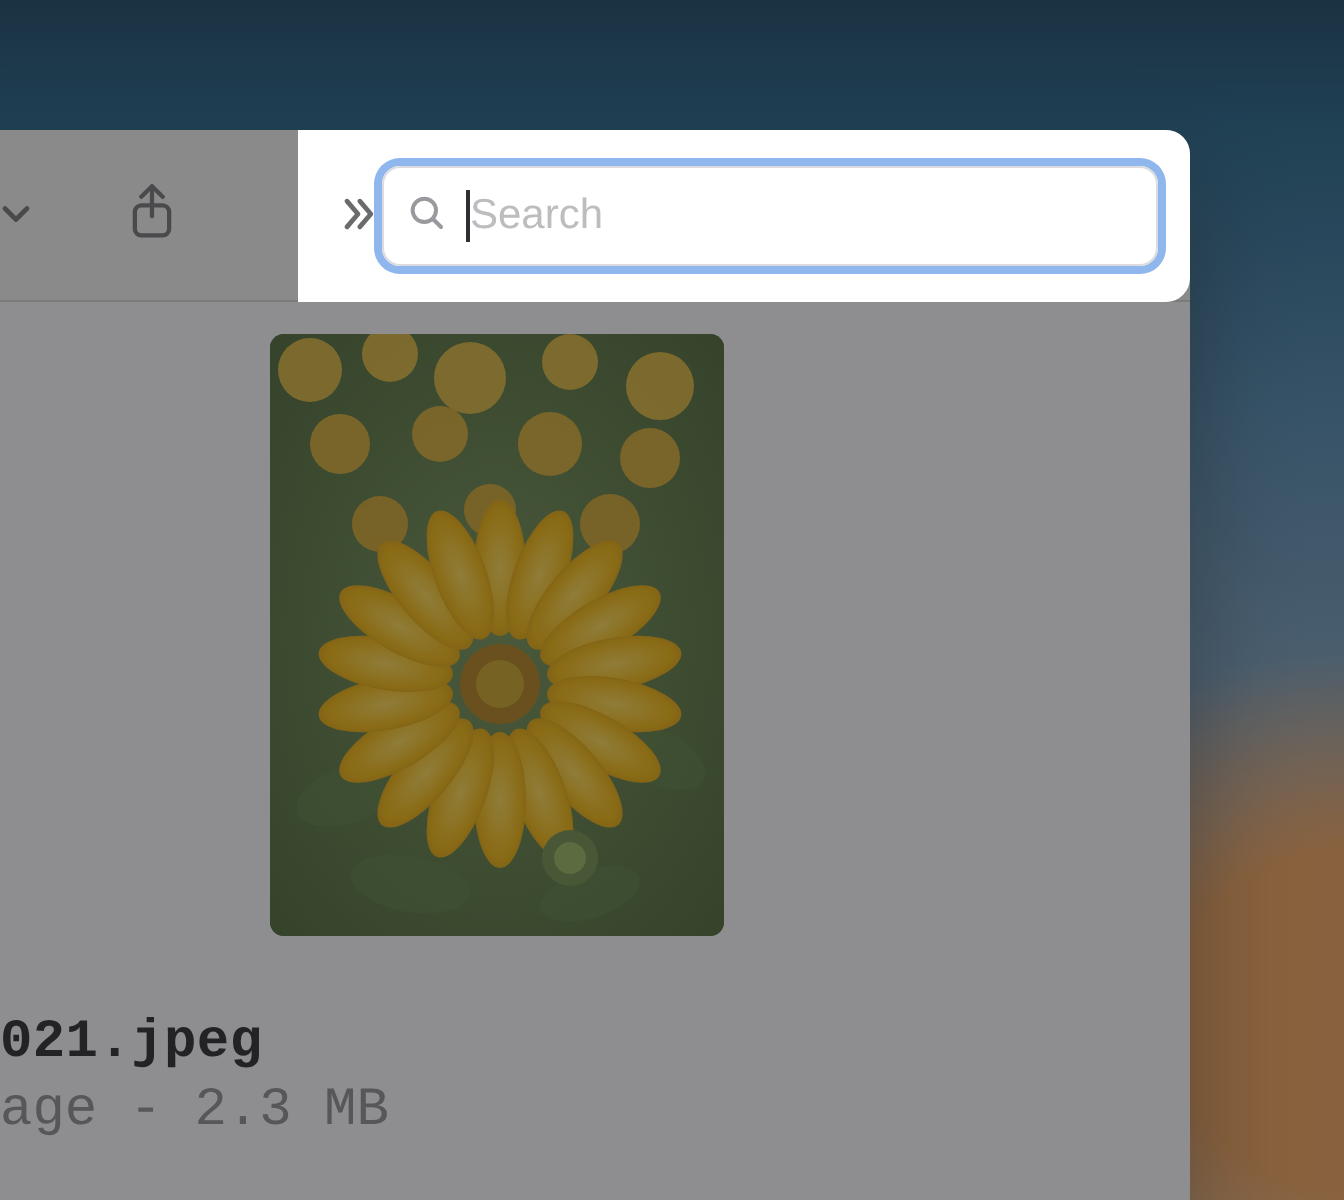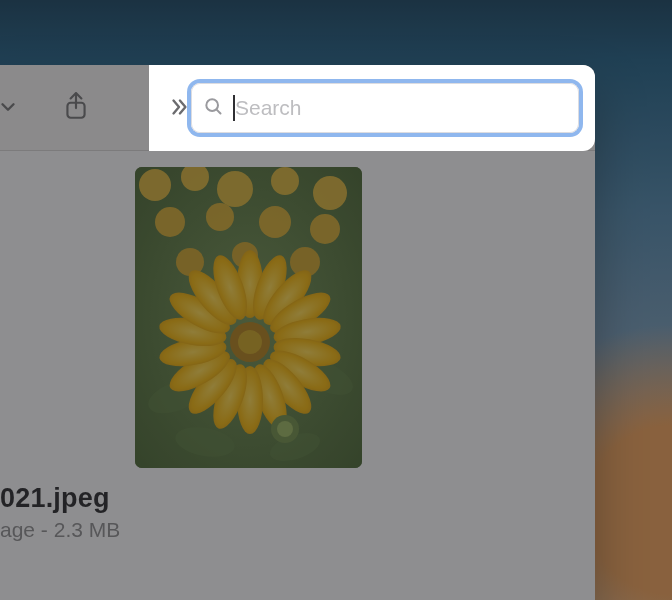--- a/index.html
+++ b/index.html
@@ -71,25 +71,26 @@
       left: 155px; top: 16px;
       width: 227px; height: 301px;
       border-radius: 7px;
       background: #4c6a33;
       overflow: hidden;
     }
     .thumb svg { display:block; }
 
     .fileinfo {
       position: absolute;
-      left: 20px; top: 332px;
+      left: 20px; top: 356px;
       width: 560px;
+      font-family: Liberation Mono, monospace;
     }
     .fname { font-size: 27px; font-weight: 700; color: #1f1f22; letter-spacing: 0.2px; }
-    .fmeta { font-size: 21px; font-weight: 400; color: #8a8a8d; margin-top: 4px; }
+    .fmeta { font-size: 27px; font-weight: 400; color: #8a8a8d; margin-top: 4px; }
 
     
     .dim {
       position: absolute; inset: 0;
       background: rgba(40,40,42,0.52);
       pointer-events: none;
     }
     .spotlight {
       position: absolute;
       left: 149px; top: 65px;

